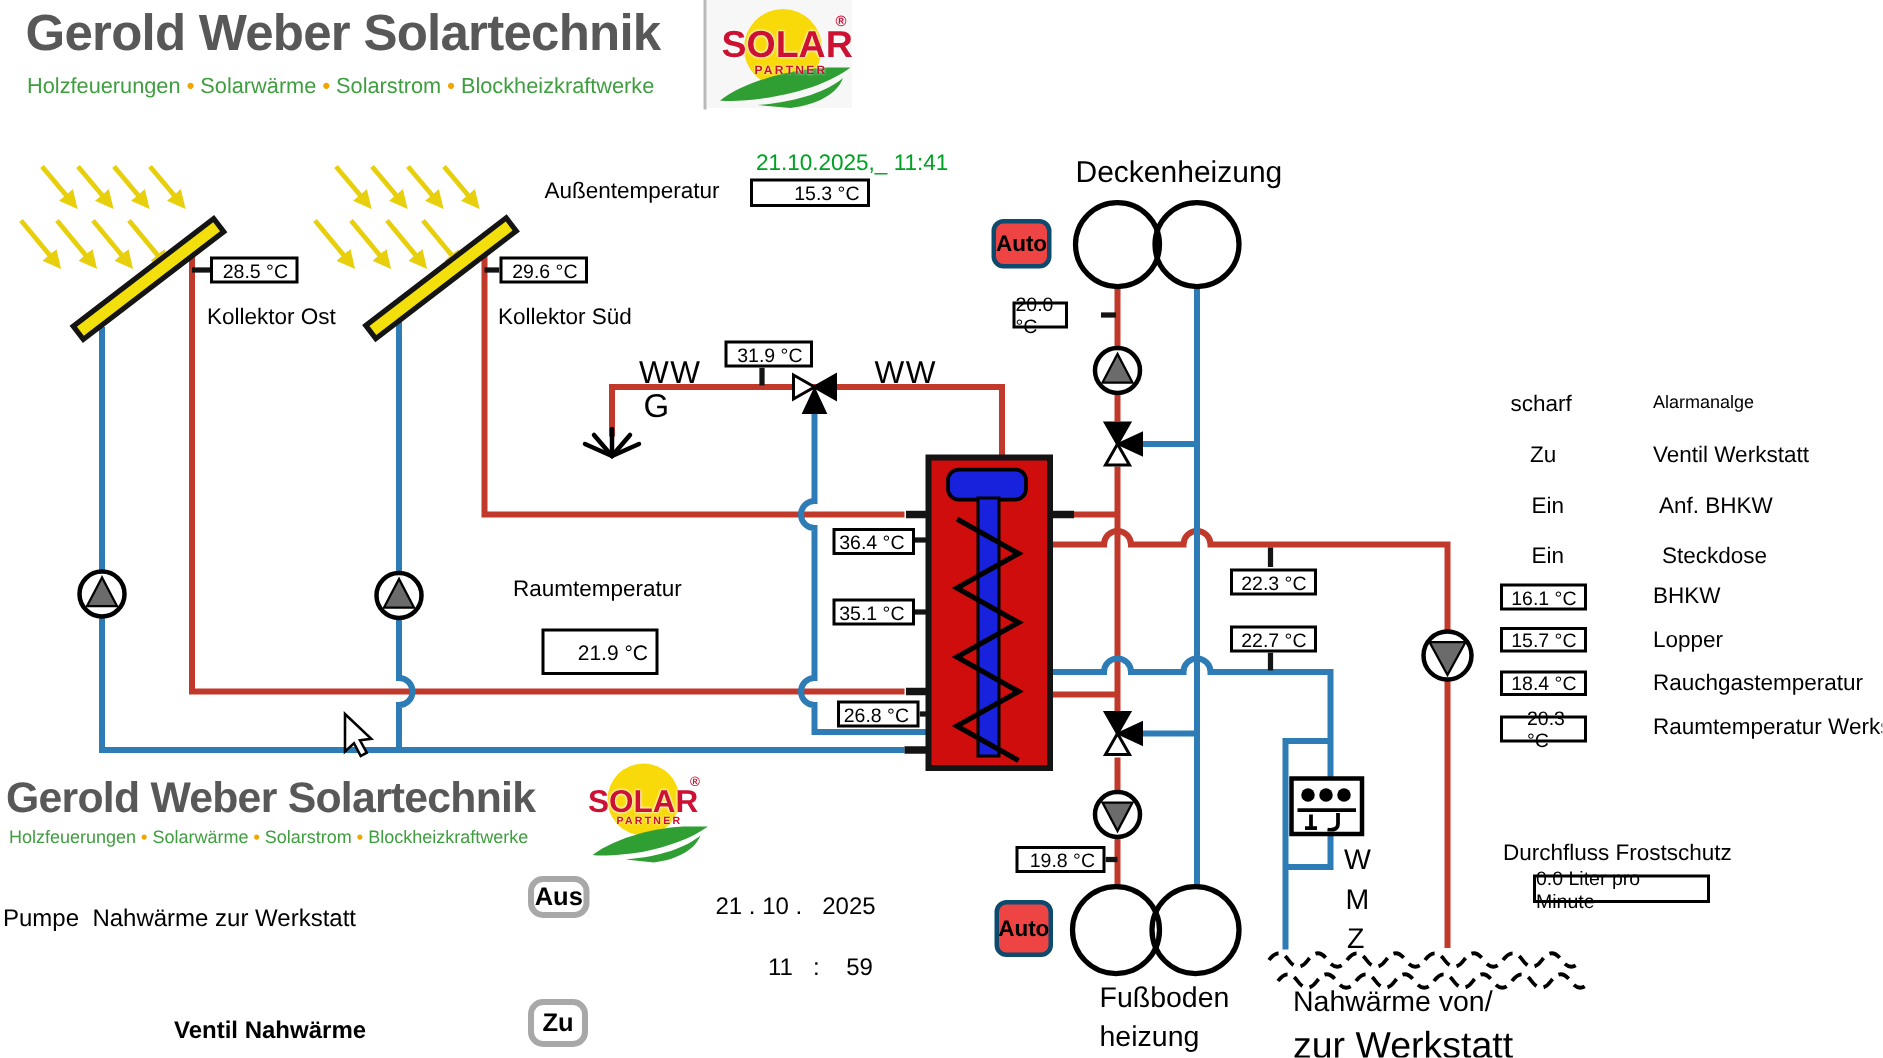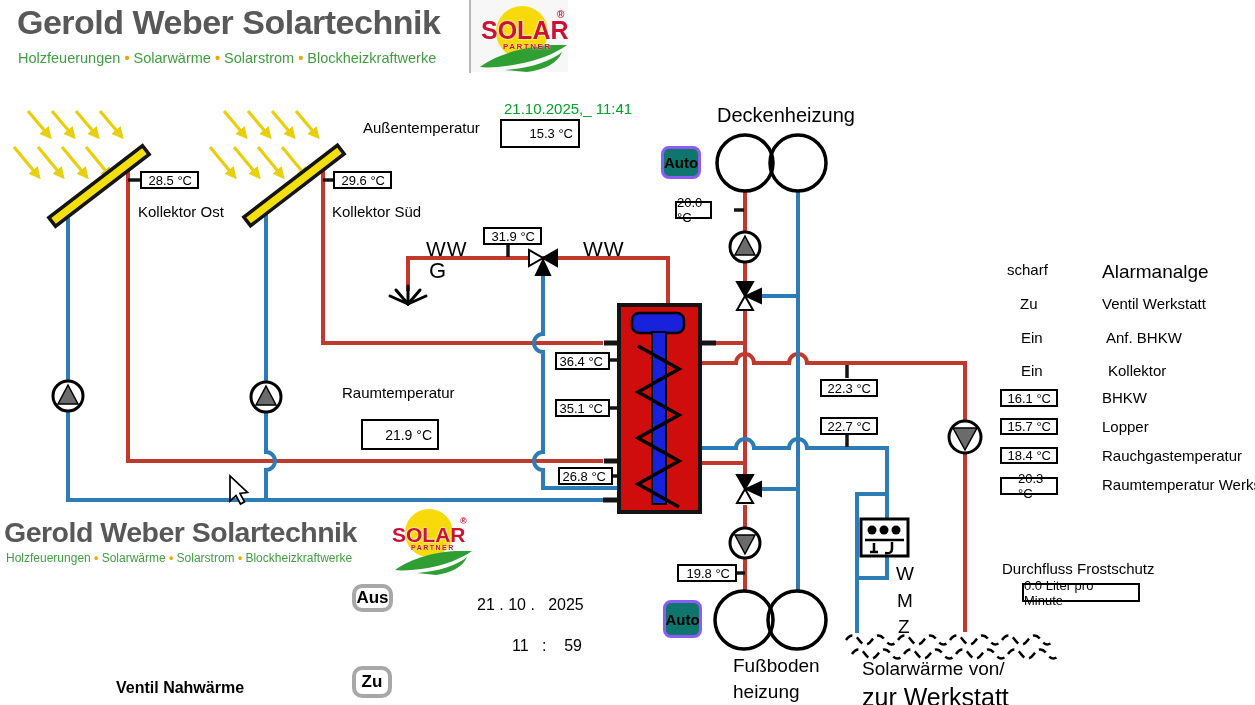--- a/index.html
+++ b/index.html
@@ -1,21 +1,21 @@
 <!DOCTYPE html>
 <html><head>
 <meta charset="utf-8">
 <style>
   html,body{margin:0;padding:0;}
   body{width:1255px;height:705px;position:relative;background:#fff;font-family:"Liberation Sans",sans-serif;overflow:hidden;}
   #stage{position:absolute;inset:0;width:1255px;height:705px;}
   svg#pipes{position:absolute;left:0;top:0;}
   .lbl{position:absolute;color:#000;white-space:pre;line-height:1.1;}
   .vbox{position:absolute;background:#fff;border:2px solid #000;font-size:13px;display:flex;align-items:center;justify-content:flex-end;padding-right:5px;box-sizing:border-box;}
-  .btn-green{position:absolute;background:#0f766e;border:3px solid #8b5cf6;border-radius:8px;display:flex;align-items:center;justify-content:center;font-weight:bold;font-size:15px;color:#000;box-sizing:border-box;}
+  .btn-green{position:absolute;background:#ef4444;border:3px solid #0c4a6e;border-radius:8px;display:flex;align-items:center;justify-content:center;font-weight:bold;font-size:15px;color:#000;box-sizing:border-box;}
   .btn-gray{position:absolute;background:#fff;border:4px solid #a8a8a8;border-radius:10px;display:flex;align-items:center;justify-content:center;font-weight:bold;font-size:17px;color:#000;box-sizing:border-box;}
   .logo-title{position:absolute;font-weight:bold;color:#585858;letter-spacing:-0.5px;white-space:pre;}
   .logo-sub{position:absolute;color:#3f9e3f;white-space:pre;}
   .logo-sub .dot{color:#f0a500;font-weight:bold;}
   .solar-word{position:absolute;color:#cc1133;font-weight:bold;letter-spacing:0px;text-shadow:0 0 2px #fff,0 0 2px #fff;}
   .partner-word{position:absolute;color:#cc1133;font-weight:bold;letter-spacing:1.5px;text-shadow:0 0 2px #fff;}
   .reg{position:absolute;color:#cc1133;font-weight:bold;}
   .state{font-size:15px;}
 </style>
 </head>
@@ -207,54 +207,55 @@
 <div class="lbl" style="left:363px;top:120px;font-size:15px;">Außentemperatur</div>
 <div class="lbl" style="left:717px;top:104px;font-size:20px;">Deckenheizung</div>
 <div class="lbl" style="left:138px;top:204px;font-size:15px;">Kollektor Ost</div>
 <div class="lbl" style="left:332px;top:204px;font-size:15px;">Kollektor Süd</div>
 <div class="lbl" style="left:426px;top:237px;font-size:21px;letter-spacing:1px;">WW</div>
 <div class="lbl" style="left:429px;top:259px;font-size:22px;">G</div>
 <div class="lbl" style="left:583px;top:237px;font-size:21px;letter-spacing:1px;">WW</div>
 <div class="lbl" style="left:342px;top:385px;font-size:15px;">Raumtemperatur</div>
 <div class="lbl" style="left:733px;top:656px;font-size:19px;">Fußboden</div>
 <div class="lbl" style="left:733px;top:682px;font-size:19px;">heizung</div>
-<div class="lbl" style="left:862px;top:659px;font-size:19px;">Solarwärme von/</div>
+<div class="lbl" style="left:862px;top:659px;font-size:19px;">Nahwärme von/</div>
 <div class="lbl" style="left:862px;top:684px;font-size:25px;">zur Werkstatt</div>
 <div class="lbl" style="left:1002px;top:561px;font-size:15px;">Durchfluss Frostschutz</div>
+<div class="lbl" style="left:2px;top:604px;font-size:16px;">Pumpe  Nahwärme zur Werkstatt</div>
 <div class="lbl" style="left:116px;top:679px;font-size:16px;font-weight:bold;">Ventil Nahwärme</div>
 <div class="lbl" style="left:896px;top:564px;font-size:19px;">W</div>
 <div class="lbl" style="left:897px;top:591px;font-size:19px;">M</div>
 <div class="lbl" style="left:898px;top:617px;font-size:19px;">Z</div>
 
-<div class="vbox" style="left:500px;top:119px;width:80px;height:29px;">15.3 °C</div>
+<div class="vbox" style="left:500px;top:119px;width:80px;height:19px;">15.3 °C</div>
 <div class="vbox" style="left:140px;top:171px;width:59px;height:18px;">28.5 °C</div>
 <div class="vbox" style="left:333px;top:171px;width:59px;height:18px;">29.6 °C</div>
 <div class="vbox" style="left:483px;top:227px;width:59px;height:18px;">31.9 °C</div>
 <div class="vbox" style="left:675px;top:201px;width:37px;height:18px;">20.0 °C</div>
 <div class="vbox" style="left:555px;top:352px;width:55px;height:18px;">36.4 °C</div>
 <div class="vbox" style="left:555px;top:399px;width:55px;height:18px;">35.1 °C</div>
 <div class="vbox" style="left:558px;top:467px;width:55px;height:18px;">26.8 °C</div>
 <div class="vbox" style="left:361px;top:419px;width:78px;height:31px;font-size:14px;">21.9 °C</div>
 <div class="vbox" style="left:820px;top:379px;width:58px;height:18px;">22.3 °C</div>
 <div class="vbox" style="left:820px;top:417px;width:58px;height:18px;">22.7 °C</div>
 <div class="vbox" style="left:677px;top:564px;width:60px;height:18px;">19.8 °C</div>
 <div class="vbox" style="left:1000px;top:389px;width:58px;height:18px;">16.1 °C</div>
 <div class="vbox" style="left:1000px;top:418px;width:58px;height:17px;">15.7 °C</div>
 <div class="vbox" style="left:1000px;top:447px;width:58px;height:17px;">18.4 °C</div>
 <div class="vbox" style="left:1000px;top:477px;width:58px;height:18px;padding-left:16px;">20.3 °C</div>
 <div class="vbox" style="left:1022px;top:583px;width:118px;height:19px;justify-content:center;padding-right:4px;">0.0 Liter pro Minute</div>
 
 <div class="lbl state" style="left:1007px;top:262px;">scharf</div>
-<div class="lbl" style="left:1102px;top:262px;font-size:19px;text-align:right;">Alarmanalge</div>
+<div class="lbl" style="left:1102px;top:262px;font-size:12px;text-align:right;">Alarmanalge</div>
 <div class="lbl state" style="left:1020px;top:296px;">Zu</div>
 <div class="lbl" style="left:1102px;top:296px;font-size:15px;">Ventil Werkstatt</div>
 <div class="lbl state" style="left:1021px;top:330px;">Ein</div>
 <div class="lbl" style="left:1106px;top:330px;font-size:15px;">Anf. BHKW</div>
 <div class="lbl state" style="left:1021px;top:363px;">Ein</div>
-<div class="lbl" style="left:1108px;top:363px;font-size:15px;">Kollektor</div>
+<div class="lbl" style="left:1108px;top:363px;font-size:15px;">Steckdose</div>
 <div class="lbl" style="left:1102px;top:390px;font-size:15px;">BHKW</div>
 <div class="lbl" style="left:1102px;top:419px;font-size:15px;">Lopper</div>
 <div class="lbl" style="left:1102px;top:448px;font-size:15px;">Rauchgastemperatur</div>
 <div class="lbl" style="left:1102px;top:477px;font-size:15px;width:153px;overflow:hidden;">Raumtemperatur Werkstatt</div>
 
 <div class="btn-green" style="left:661px;top:146px;width:40px;height:33px;">Auto</div>
 <div class="btn-green" style="left:663px;top:600px;width:39px;height:38px;">Auto</div>
 <div class="btn-gray" style="left:352px;top:584px;width:41px;height:28px;">Aus</div>
 <div class="btn-gray" style="left:352px;top:666px;width:40px;height:32px;">Zu</div>
 

